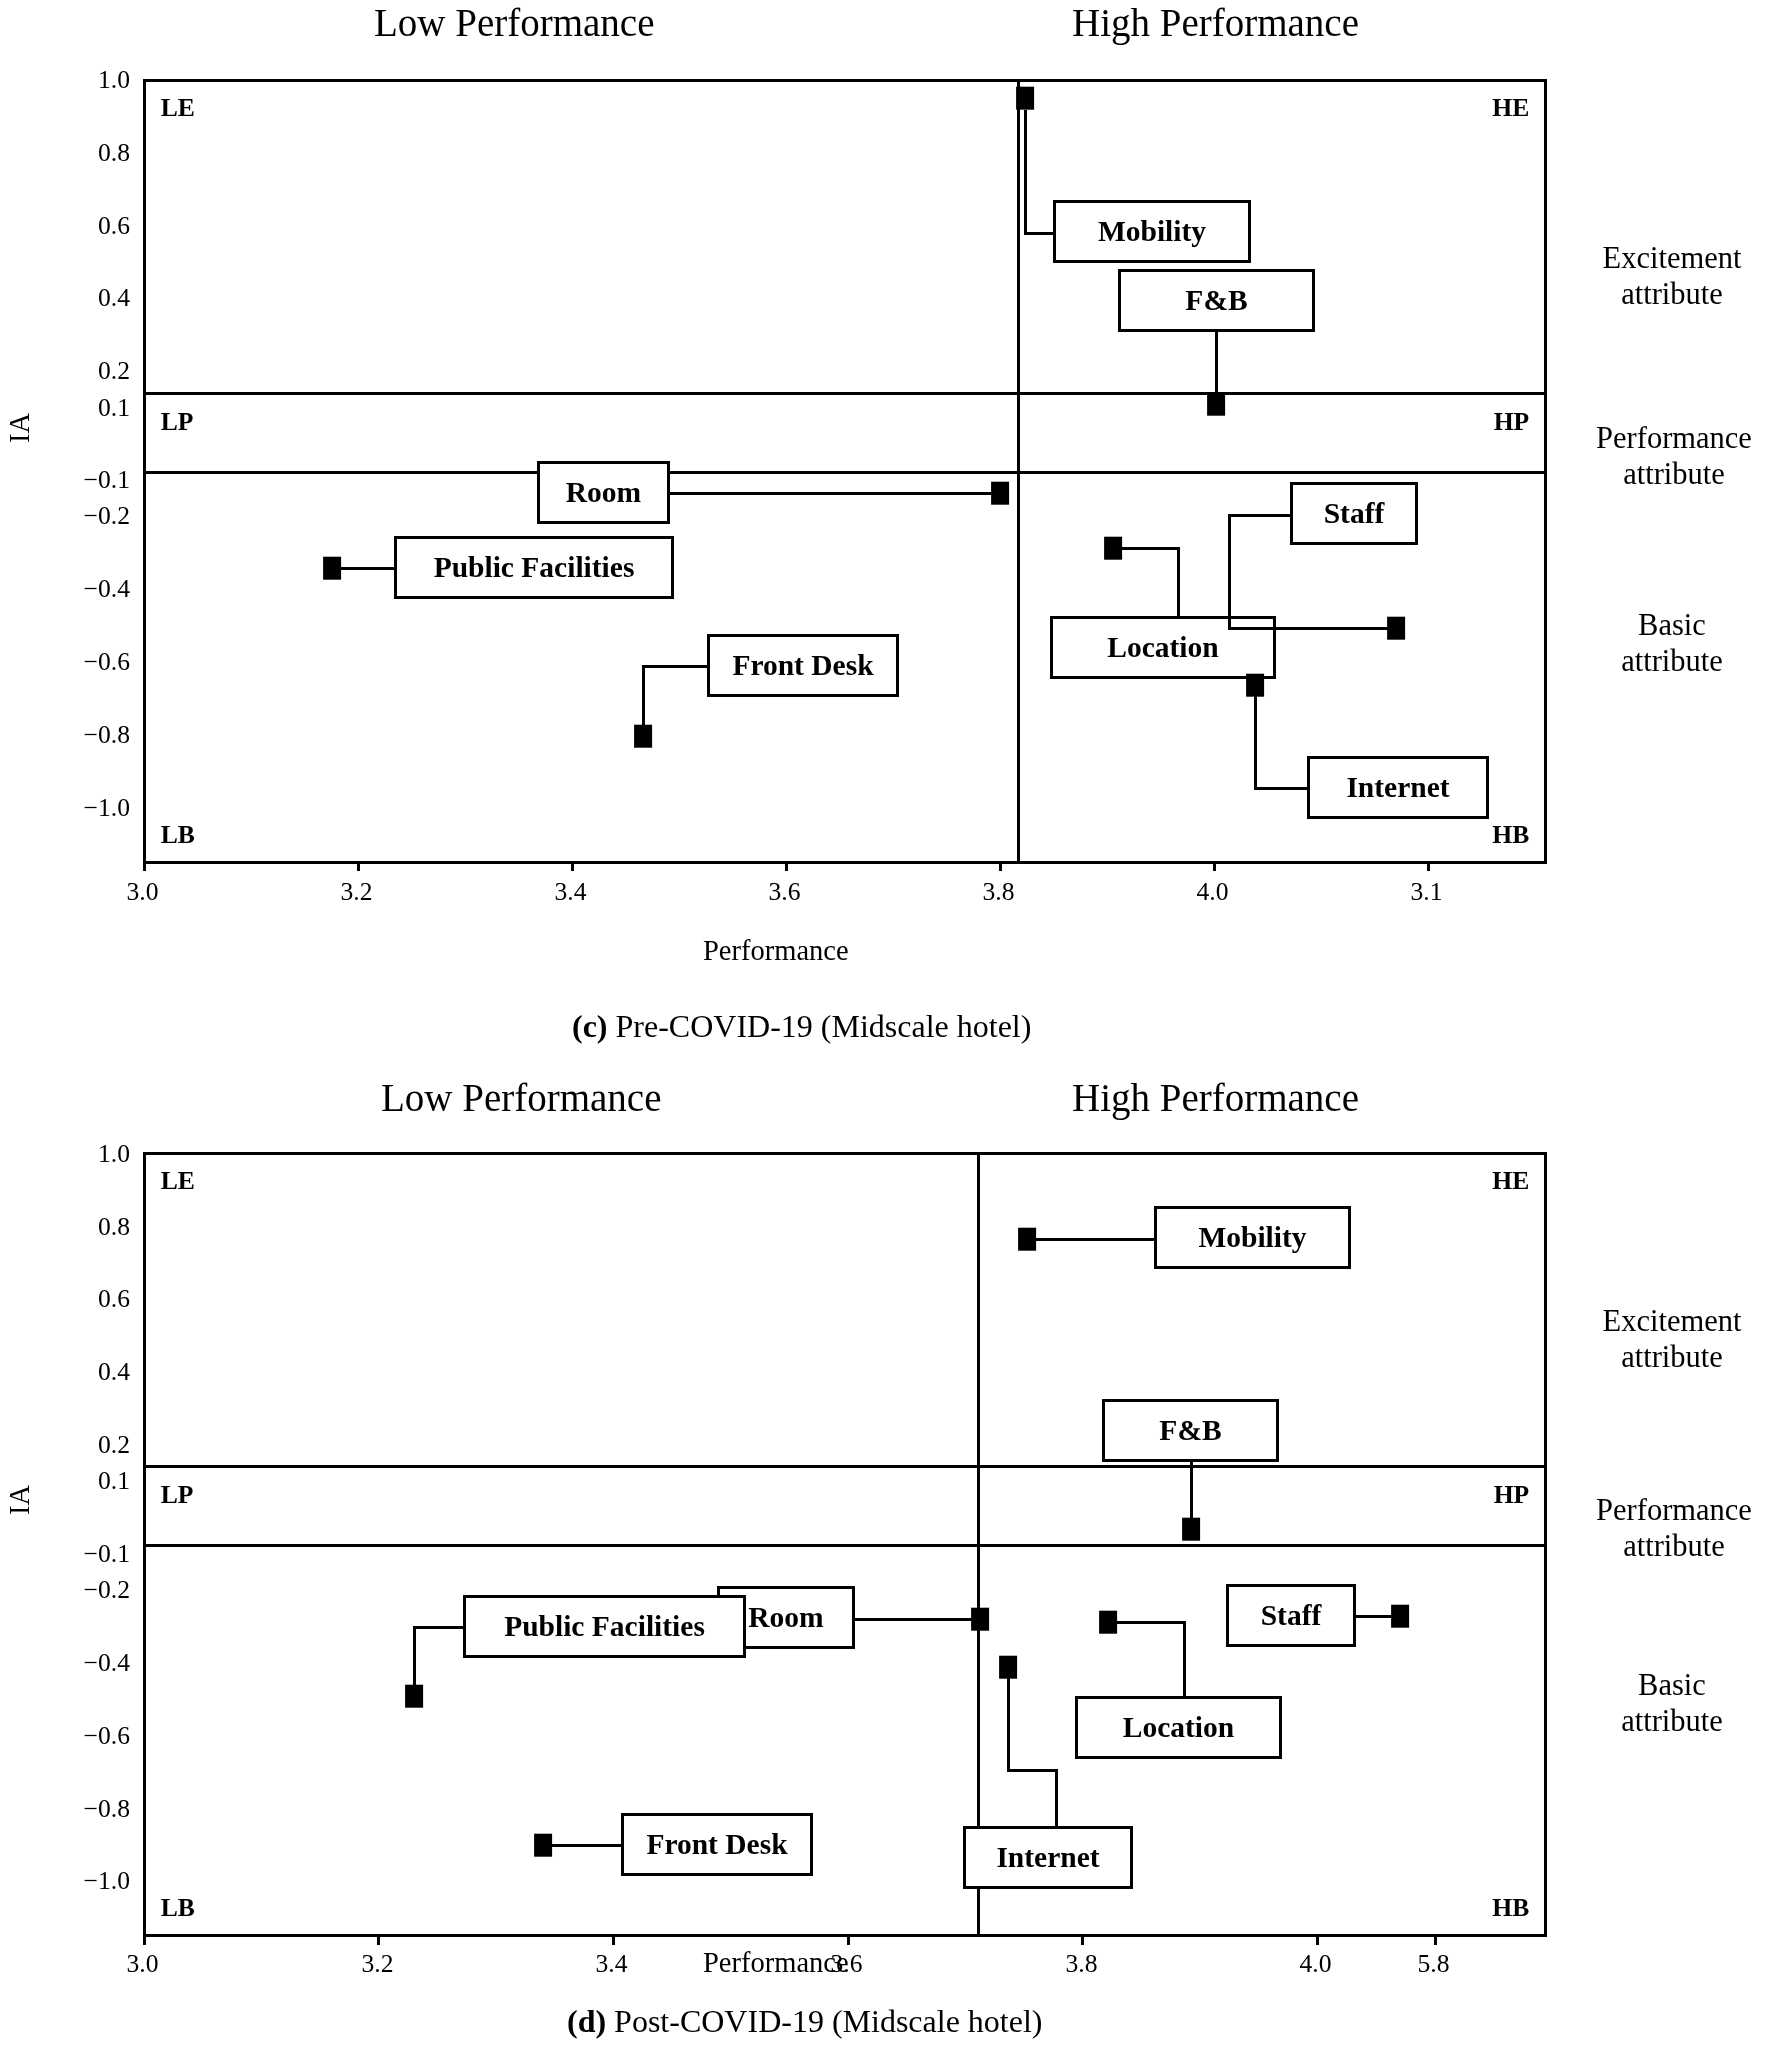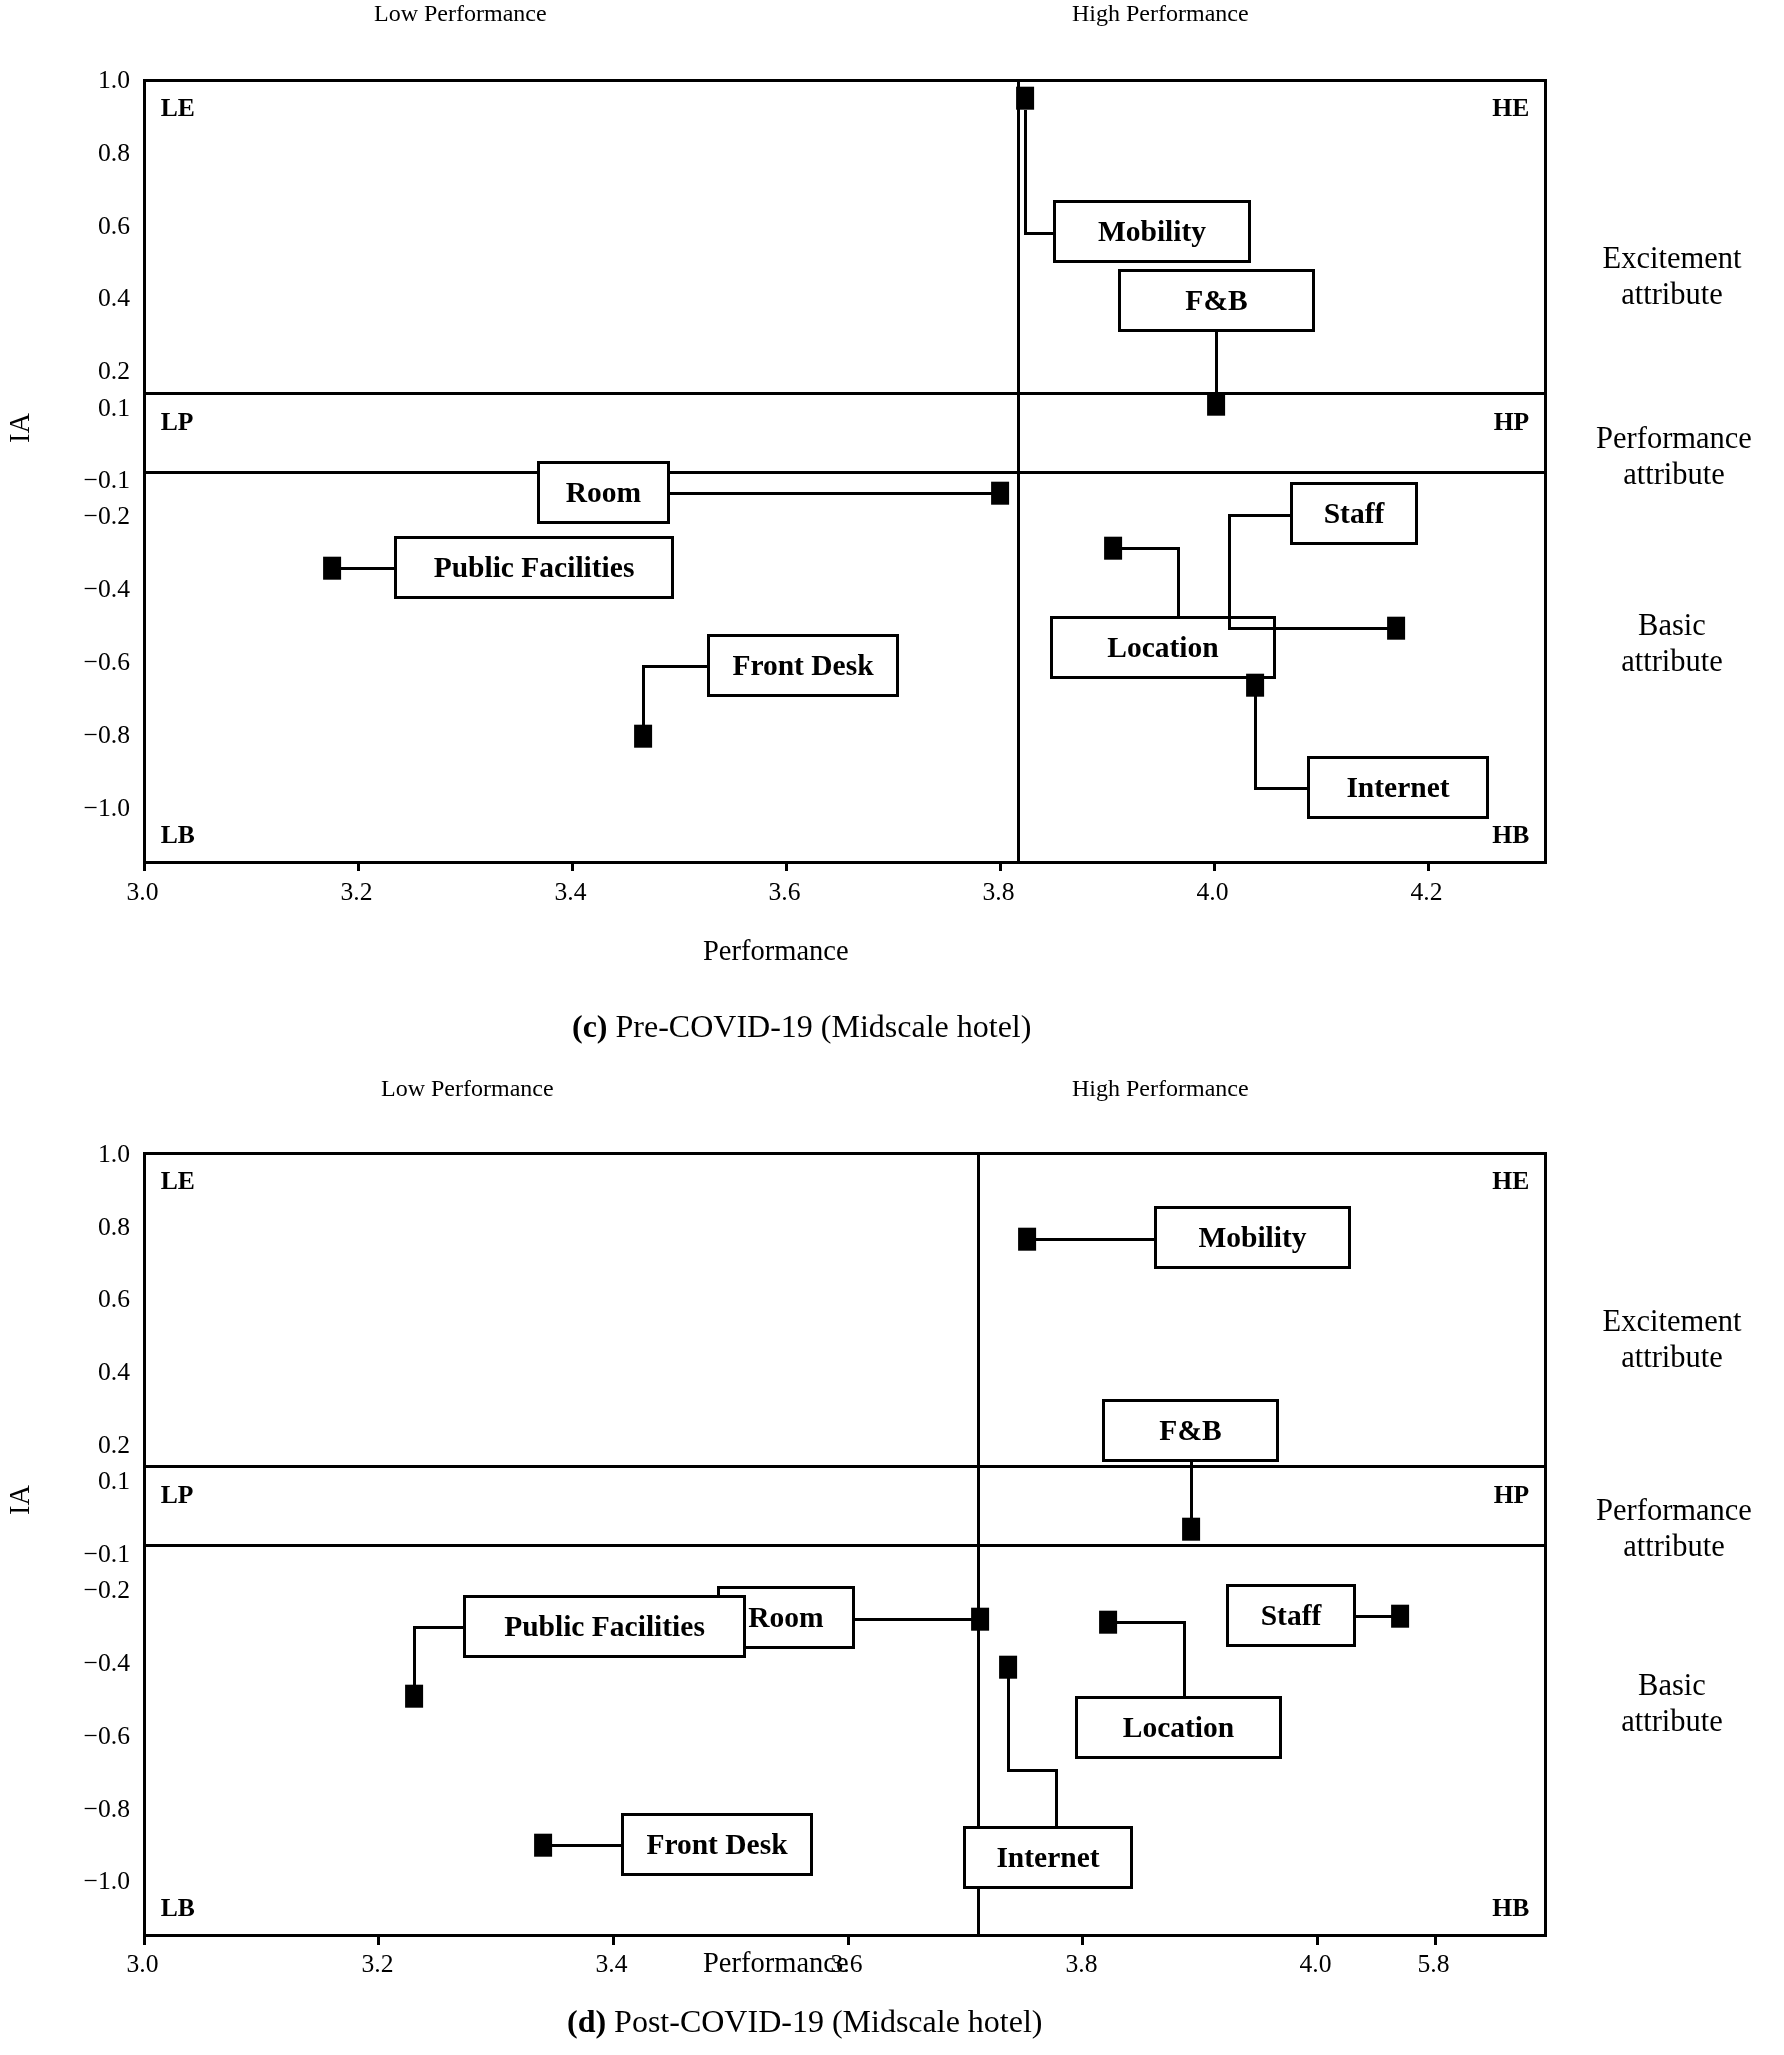--- a/index.html
+++ b/index.html
@@ -1,21 +1,21 @@
 <!DOCTYPE html>
 <html style="font-size:7.9px"><head>
 <meta charset="utf-8">
 <style>
   html,body{margin:0;padding:0;background:#ffffff;}
   body{width:1785px;height:2056px;font-family:"Liberation Serif",serif;color:#000;}
   .page{position:relative;width:1785px;height:2056px;}
 
   
   .txt{position:absolute;white-space:nowrap;}
-  .hdr{font-size:24px;}
+  .hdr{font-size:39px;}
   .axlabel{font-size:28.5px;}
   .tick{font-size:25.6px;}
   .corner{font-weight:bold;font-size:25.6px;}
   .side{font-size:30.5px;text-align:center;line-height:1.18;}
   .caption{font-size:32px;}
   .caption b{font-weight:bold;}
 
   
   .plot{position:absolute;border:3.4px solid #000;background:#fff;box-sizing:border-box;}
   .hline{position:absolute;left:0;right:0;height:3.4px;background:#000;}
@@ -118,21 +118,21 @@
     <div class="xt" style="left:999px;top:863px;"></div>
     <div class="xt" style="left:1213px;top:863px;"></div>
     <div class="xt" style="left:1427px;top:863px;"></div>
 
     <div class="txt tick" style="left:113px;top:877px;width:59px;text-align:center;">3.0</div>
     <div class="txt tick" style="left:327px;top:877px;width:59px;text-align:center;">3.2</div>
     <div class="txt tick" style="left:541px;top:877px;width:59px;text-align:center;">3.4</div>
     <div class="txt tick" style="left:755px;top:877px;width:59px;text-align:center;">3.6</div>
     <div class="txt tick" style="left:969px;top:877px;width:59px;text-align:center;">3.8</div>
     <div class="txt tick" style="left:1183px;top:877px;width:59px;text-align:center;">4.0</div>
-    <div class="txt tick" style="left:1397px;top:877px;width:59px;text-align:center;">4.2</div>
+    <div class="txt tick" style="left:1397px;top:877px;width:59px;text-align:center;">3.1</div>
 
     <div class="txt axlabel" style="left:703px;top:935px;">Performance</div>
 
     <div class="txt side" style="left:1564px;top:241px;width:216px;">
       <span>Excitement</span><br>
       <span>attribute</span>
     </div>
     <div class="txt side" style="left:1564px;top:421px;width:220px;">
       <span>Performance</span><br>
       <span>attribute</span>

